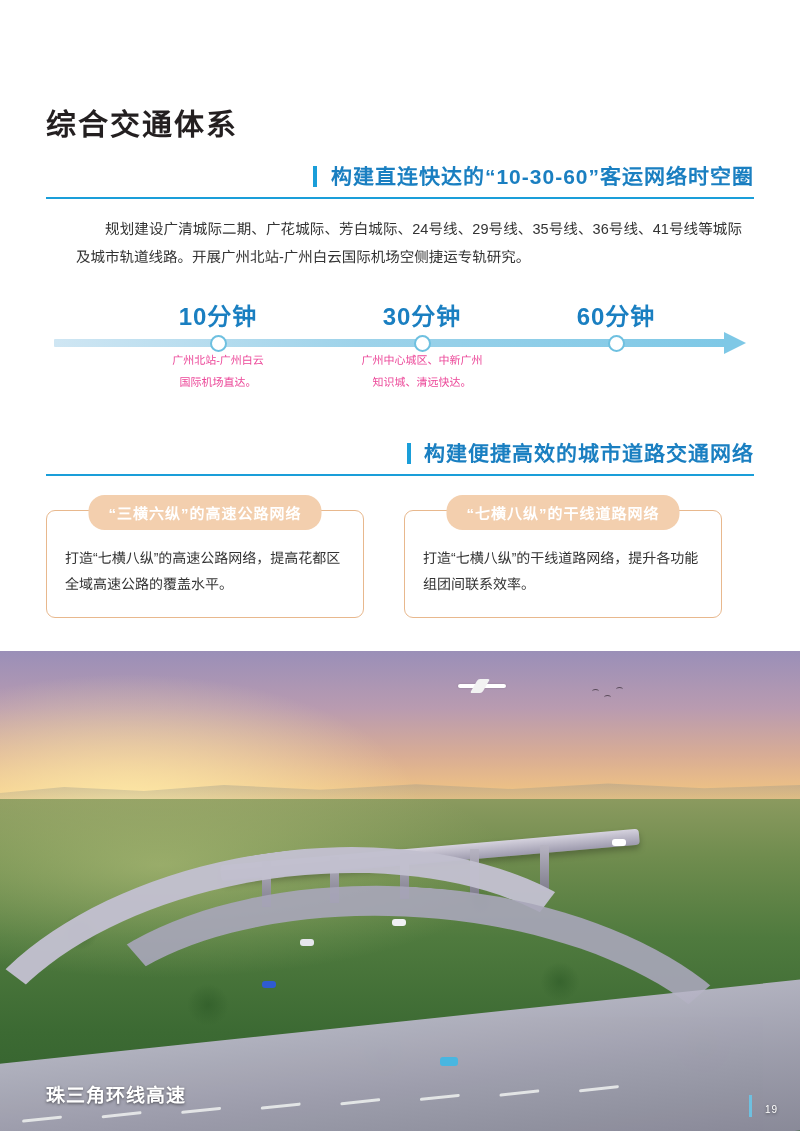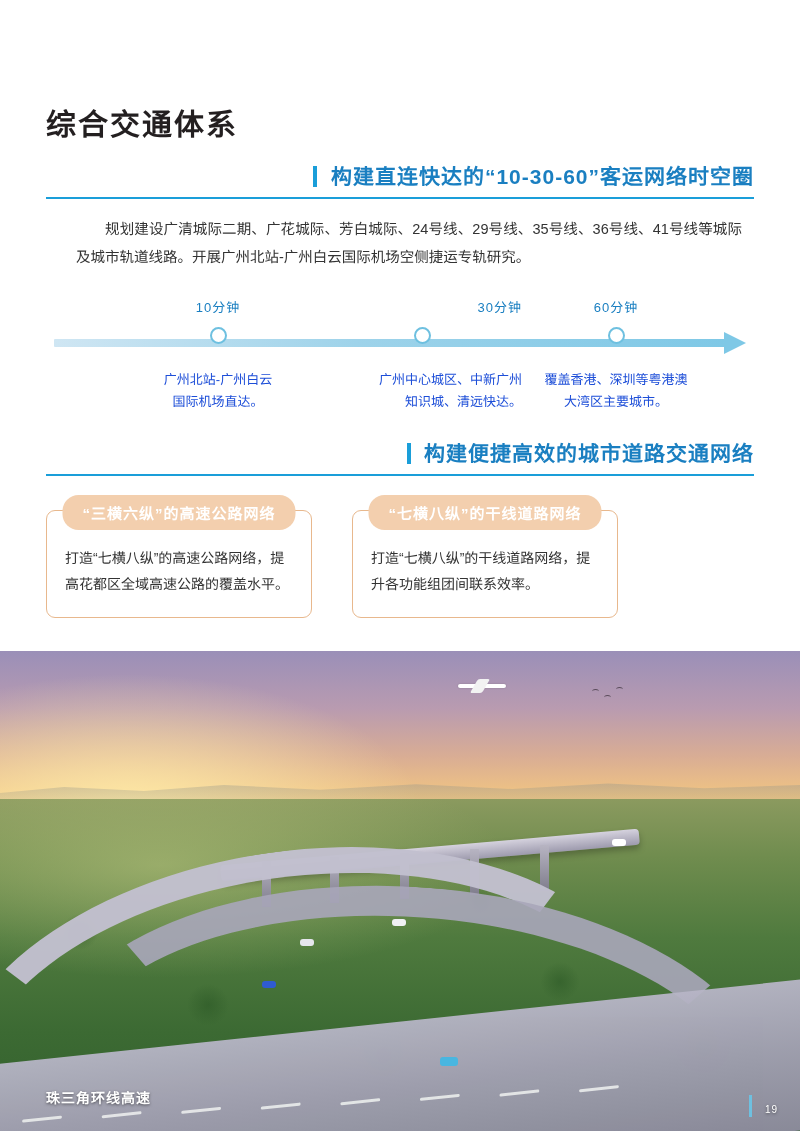--- a/index.html
+++ b/index.html
@@ -98,52 +98,51 @@
     border-bottom: 11px solid transparent;
     border-left: 22px solid #7ec8e6;
   }
   .tl-node {
     position: absolute;
     top: 0;
     width: 200px;
     text-align: center;
   }
   .tl-node .tl-title {
-    font-size: 13px;
-    font-weight: normal;
+    font-size: 24px;
+    font-weight: bold;
     color: #1a7fc1;
     letter-spacing: 1px;
-    margin-bottom: 8px;
   }
   .tl-node .tl-dot {
     width: 13px;
     height: 13px;
     border-radius: 50%;
     background: #ffffff;
     border: 2.5px solid #6ec0e0;
     margin: 0 auto;
     position: relative;
     top: 3px;
   }
   .tl-node .tl-desc {
-    margin-top: 28px;
-    font-size: 13px;
+    margin-top: 0;
+    font-size: 11px;
     line-height: 22px;
-    color: #1d4ed8;
+    color: #ec4899;
   }
 
   
   .cards {
     margin-top: 34px;
     display: flex;
     gap: 40px;
   }
   .card {
     position: relative;
-    width: 266px;
+    width: 318px;
     border: 1px solid #e8b88d;
     border-radius: 9px;
     padding: 34px 18px 20px 18px;
     box-sizing: border-box;
     min-height: 92px;
   }
   .card-pill {
     position: absolute;
     left: 50%;
     transform: translateX(-50%);
@@ -313,21 +312,21 @@
     width: 7px;
     height: 4px;
     border-top: 1.5px solid rgba(60,50,60,0.75);
     border-radius: 50% 50% 0 0;
   }
   .photo-caption {
     position: absolute;
     left: 46px;
     bottom: 24px;
     color: #ffffff;
-    font-size: 14px;
+    font-size: 19px;
     font-weight: bold;
     letter-spacing: 1px;
     text-shadow: 0 1px 3px rgba(0,0,0,0.55);
   }
   .page-num {
     position: absolute;
     right: 22px;
     bottom: 16px;
     color: #ffffff;
     font-size: 10px;
@@ -362,32 +361,30 @@
       <div class="tl-axis"></div>
       <div class="tl-arrow"></div>
 
       <div class="tl-node" style="left:72px;">
         <div class="tl-title">10分钟</div>
         <div class="tl-dot"></div>
         <div class="tl-desc" style="white-space:pre-line;">广州北站-广州白云
 国际机场直达。</div>
       </div>
 
-      <div class="tl-node" style="left:276px;text-align:right;">
+      <div class="tl-node" style="left:276px;">
         <div class="tl-title">30分钟</div>
         <div class="tl-dot"></div>
         <div class="tl-desc" style="white-space:pre-line;">广州中心城区、中新广州
 知识城、清远快达。</div>
       </div>
 
       <div class="tl-node" style="left:470px;">
         <div class="tl-title">60分钟</div>
         <div class="tl-dot"></div>
-        <div class="tl-desc" style="white-space:pre-line;">覆盖香港、深圳等粤港澳
-大湾区主要城市。</div>
       </div>
     </div>
   </div>
 
   <div class="section" style="top:437px;">
     <div class="section-head">
       <span class="bar"></span>
       <span class="label">构建便捷高效的城市道路交通网络</span>
     </div>
 

